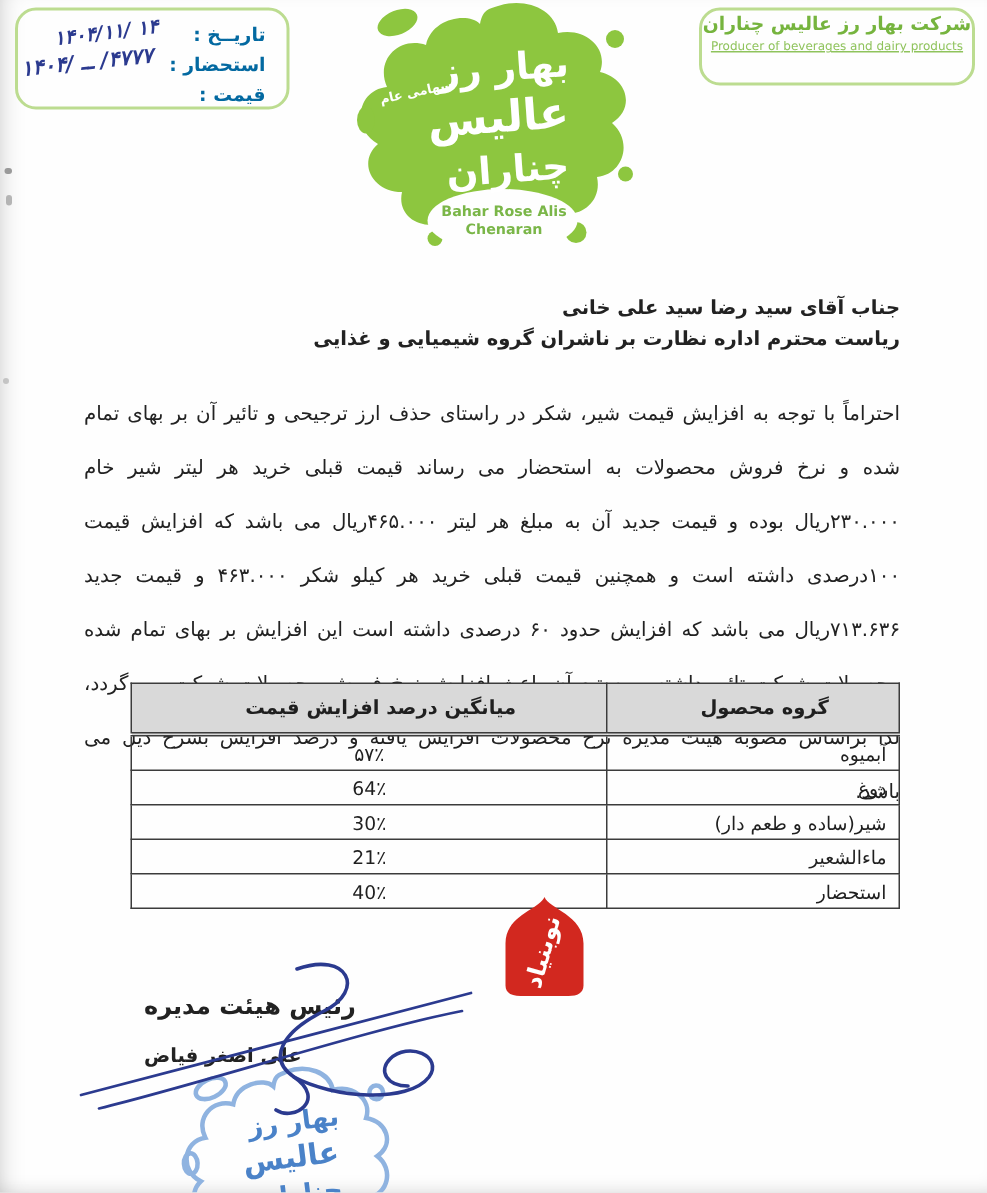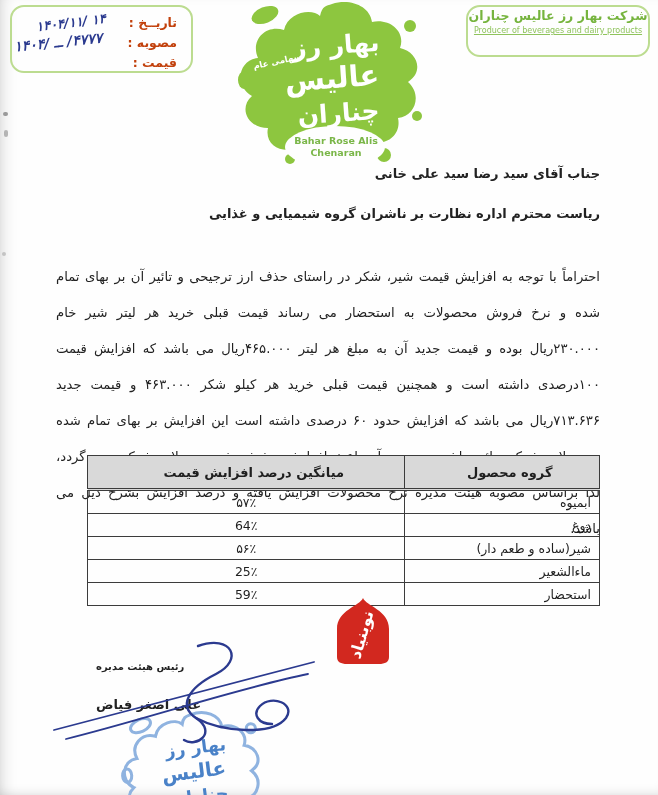--- a/index.html
+++ b/index.html
@@ -9,42 +9,42 @@
     font-family:"DejaVu Sans",sans-serif;color:#26262b;direction:rtl;
     box-shadow:inset 12px 0 18px -14px rgba(0,0,0,.25), inset 0 -10px 14px -12px rgba(0,0,0,.18);
   }
   
   .meta-box{
     position:absolute;left:10px;top:5px;width:183px;height:68px;
     border:2px solid #bcdc90;border-radius:14px;box-sizing:border-box;
     padding:6px 14px 0 6px;
   }
   .meta-label{display:block;text-align:right;font-size:12.5px;line-height:20px;
-    color:#c2410c;font-weight:600;letter-spacing:.5px;}
+    color:#0369a1;font-weight:600;letter-spacing:.5px;}
   .hand{position:absolute;color:#2b3a8f;font-style:italic;font-weight:600;
     letter-spacing:1.5px;font-size:13px;white-space:nowrap;}
   .ltr-override{direction:ltr;unicode-bidi:bidi-override;}
   .hand-date{left:24px;top:8px;transform:rotate(-7deg);}
   .hand-number{left:2px;top:27px;transform:rotate(-6deg);font-size:14px;}
 
   .company-box{
     position:absolute;right:8px;top:5px;width:184px;height:52px;
     border:2px solid #bcdc90;border-radius:14px;box-sizing:border-box;
     text-align:center;padding-top:1px;
   }
   .company-line1{font-size:12.5px;font-weight:bold;color:#76b43e;}
   .company-line2{font-size:10.5px;color:#84be4e;margin-top:4px;}
   .company-line3{font-size:8px;color:#8fc35c;text-decoration:underline;margin-top:3px;direction:ltr;}
 
   .logo-wrap{position:absolute;left:232px;top:-2px;width:200px;height:170px;}
 
   
   .recipient{position:absolute;right:58px;top:166px;text-align:right;}
-  .recipient div{font-size:13px;font-weight:bold;color:#222;}
-  .recipient .r2{margin-top:25px;}
+  .recipient div{font-size:13px;font-weight:bold;color:#222;margin-top:32px;}
+  .recipient .r2{margin-top:6px;}
 
   
   .body-text{
     position:absolute;right:58px;left:56px;top:246px;
     font-size:13.2px;line-height:36px;text-align:justify;color:#222;
     word-spacing:1px;
   }
 
   
   .price-table{
@@ -59,38 +59,38 @@
     padding-left:16px;
   }
   .price-table td{height:20px;}
   .col-product{width:38%;}
   .col-increase{width:62%;}
   td.cell-product{padding-right:8px;}
   td.cell-increase{text-align:center;}
 
   
   .stamp-red{position:absolute;left:330px;top:597px;width:66px;height:68px;}
-  .sig-title{position:absolute;left:96px;top:661px;font-size:10px;font-weight:bold;color:#222;}
+  .sig-title{position:absolute;left:96px;top:661px;font-size:16px;font-weight:bold;color:#222;}
   .sig-name{position:absolute;left:96px;top:697px;font-size:13px;font-weight:bold;color:#222;}
   .sig-ink{position:absolute;left:46px;top:636px;width:290px;height:118px;pointer-events:none;}
   .stamp-blue{position:absolute;left:118px;top:710px;width:152px;height:130px;transform:rotate(-3deg);}
 
   .scan-speck{position:absolute;background:#9a9a9a;border-radius:2px;}
   .speck1{left:3px;top:112px;width:5px;height:4px;}
   .speck2{left:4px;top:130px;width:4px;height:7px;opacity:.7;}
   .speck3{left:2px;top:252px;width:4px;height:4px;opacity:.5;}
 </style>
 </head>
 <body>
 
 <div class="page">
 
   <div class="meta-box">
     <span class="meta-label">تاریــخ :</span>
-    <span class="meta-label">مصوبه :</span>
+    <span class="meta-label">استحضار :</span>
     <span class="meta-label">قیمت :</span>
     <span class="hand hand-date ltr-override">۱۴۰۴/۱۱/ ۱۴</span>
     <span class="hand hand-number ltr-override">۱۴۰۴/ ــ /۴۷۷۷</span>
   </div>
 
   <div class="logo-wrap">
     <svg viewBox="0 0 200 170" width="200" height="170">
       <g fill="#8dc63f">
         <path d="M100,6 C118,0 138,8 140,24 C158,20 174,34 168,50 C186,54 192,74 176,84 C190,96 184,118 166,120 C170,138 152,150 136,142 C134,158 114,164 104,152 C96,166 74,164 70,148 C52,158 32,148 36,130 C16,130 6,110 20,98 C2,88 6,62 26,60 C18,42 34,26 52,32 C56,14 80,10 88,18 C90,8 94,8 100,6 Z"></path>
         <ellipse cx="33" cy="17" rx="14" ry="8" transform="rotate(-22 33 17)"></ellipse>
@@ -141,29 +141,29 @@
       <tr>
         <td class="cell-product">آبمیوه</td>
         <td class="cell-increase ltr-override">۵۷٪</td>
       </tr>
       <tr>
         <td class="cell-product">دوغ</td>
         <td class="cell-increase ltr-override">64٪</td>
       </tr>
       <tr>
         <td class="cell-product">شیر(ساده و طعم دار)</td>
-        <td class="cell-increase ltr-override">۵۶٪</td>
+        <td class="cell-increase ltr-override">30٪</td>
       </tr>
       <tr>
         <td class="cell-product">ماءالشعیر</td>
-        <td class="cell-increase ltr-override">25٪</td>
+        <td class="cell-increase ltr-override">21٪</td>
       </tr>
       <tr>
         <td class="cell-product">استحضار</td>
-        <td class="cell-increase ltr-override">59٪</td>
+        <td class="cell-increase ltr-override">40٪</td>
       </tr>
     </tbody>
   </table>
 
   <div class="stamp-red">
     <svg viewBox="0 0 66 68" width="66" height="68">
       <path d="M33,1 C36,9 59,13 59,32 L59,60 C59,65 55,67 49,67 L17,67 C11,67 7,65 7,60 L7,32 C7,13 30,9 33,1 Z" fill="#d2281f"></path>
       <text x="33" y="42" font-size="16" font-weight="bold" fill="#ffffff" text-anchor="middle" transform="rotate(-74 33 38)">نوبنیاد</text>
     </svg>
   </div>

